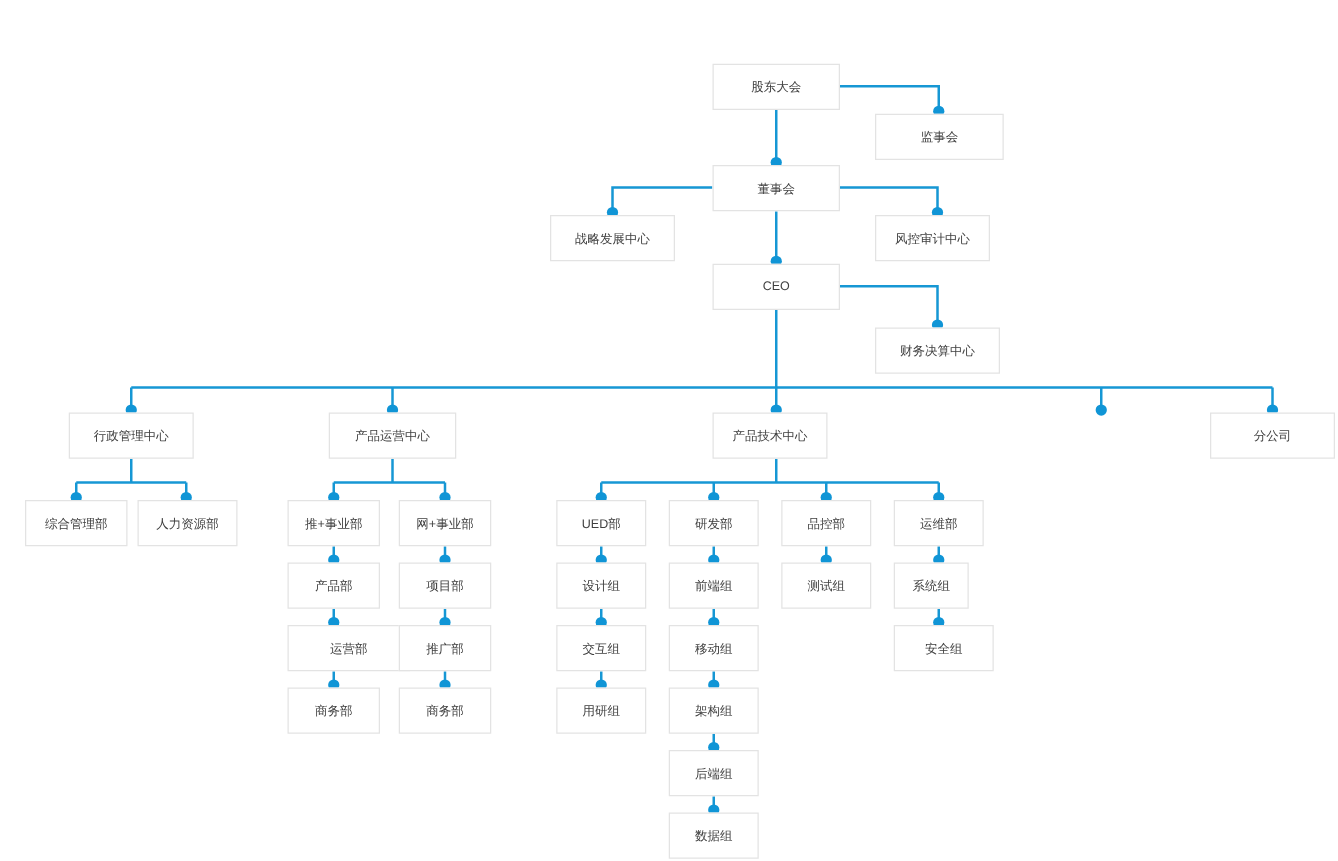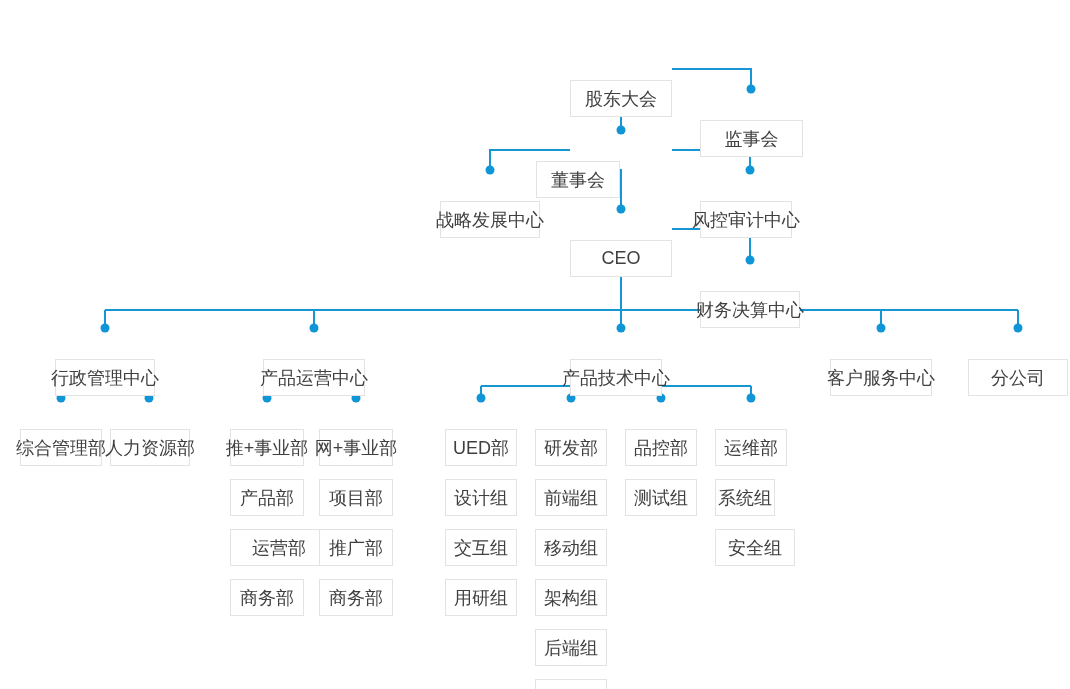--- a/index.html
+++ b/index.html
@@ -14,24 +14,23 @@
   body{font-family:"Liberation Sans","DejaVu Sans",sans-serif;}
   .canvas{
     position:relative;width:1070px;height:689px;background:var(--page-bg);overflow:hidden;
   }
   .wires{position:absolute;left:0;top:0;width:1070px;height:689px;}
   .wires path{stroke:var(--line-color);stroke-width:2;fill:none;}
   .wires circle{fill:var(--dot-color);}
   .node{
     position:absolute;height:37px;box-sizing:border-box;
     background:var(--box-bg);border:1px solid var(--box-border);
-    color:var(--text-color);font-size:18px;
+    color:var(--text-color);font-size:10px;
     display:flex;align-items:center;justify-content:center;
     white-space:nowrap;
-    margin-top:29px;
   }
 </style>
 </head>
 <body>
 
 <div class="canvas">
 
   <svg class="wires" viewBox="0 0 1070 689">
     <g>
       <path d="M621 88 L621 130"></path>
@@ -114,30 +113,29 @@
       <circle cx="356" cy="548" r="4.5"></circle>
       <circle cx="481" cy="548" r="4.5"></circle>
       <circle cx="571" cy="548" r="4.5"></circle>
       <circle cx="571" cy="598" r="4.5"></circle>
       <circle cx="571" cy="648" r="4.5"></circle>
     </g>
   </svg>
 
   <div class="node" style="left:570px;top:51px;width:102px">股东大会</div>
   <div class="node" style="left:700px;top:91px;width:103px">监事会</div>
-  <div class="node" style="left:536px;top:132px;width:84px">董事会</div>
+  <div class="node" style="left:570px;top:132px;width:102px">董事会</div>
   <div class="node" style="left:440px;top:172px;width:100px">战略发展中心</div>
   <div class="node" style="left:700px;top:172px;width:92px">风控审计中心</div>
   <div class="node" style="left:570px;top:211px;width:102px">CEO</div>
   <div class="node" style="left:700px;top:262px;width:100px">财务决算中心</div>
 
   <div class="node" style="left:55px;top:330px;width:100px">行政管理中心</div>
   <div class="node" style="left:263px;top:330px;width:102px">产品运营中心</div>
   <div class="node" style="left:570px;top:330px;width:92px">产品技术中心</div>
-  <div class="node" style="left:830px;top:330px;width:102px">客户服务中心</div>
   <div class="node" style="left:968px;top:330px;width:100px">分公司</div>
 
   <div class="node" style="left:20px;top:400px;width:82px">综合管理部</div>
   <div class="node" style="left:110px;top:400px;width:80px">人力资源部</div>
 
   <div class="node" style="left:230px;top:400px;width:74px">推+事业部</div>
   <div class="node" style="left:319px;top:400px;width:74px">网+事业部</div>
   <div class="node" style="left:230px;top:450px;width:74px">产品部</div>
   <div class="node" style="left:319px;top:450px;width:74px">项目部</div>
   <div class="node" style="left:230px;top:500px;width:98px">运营部</div>

